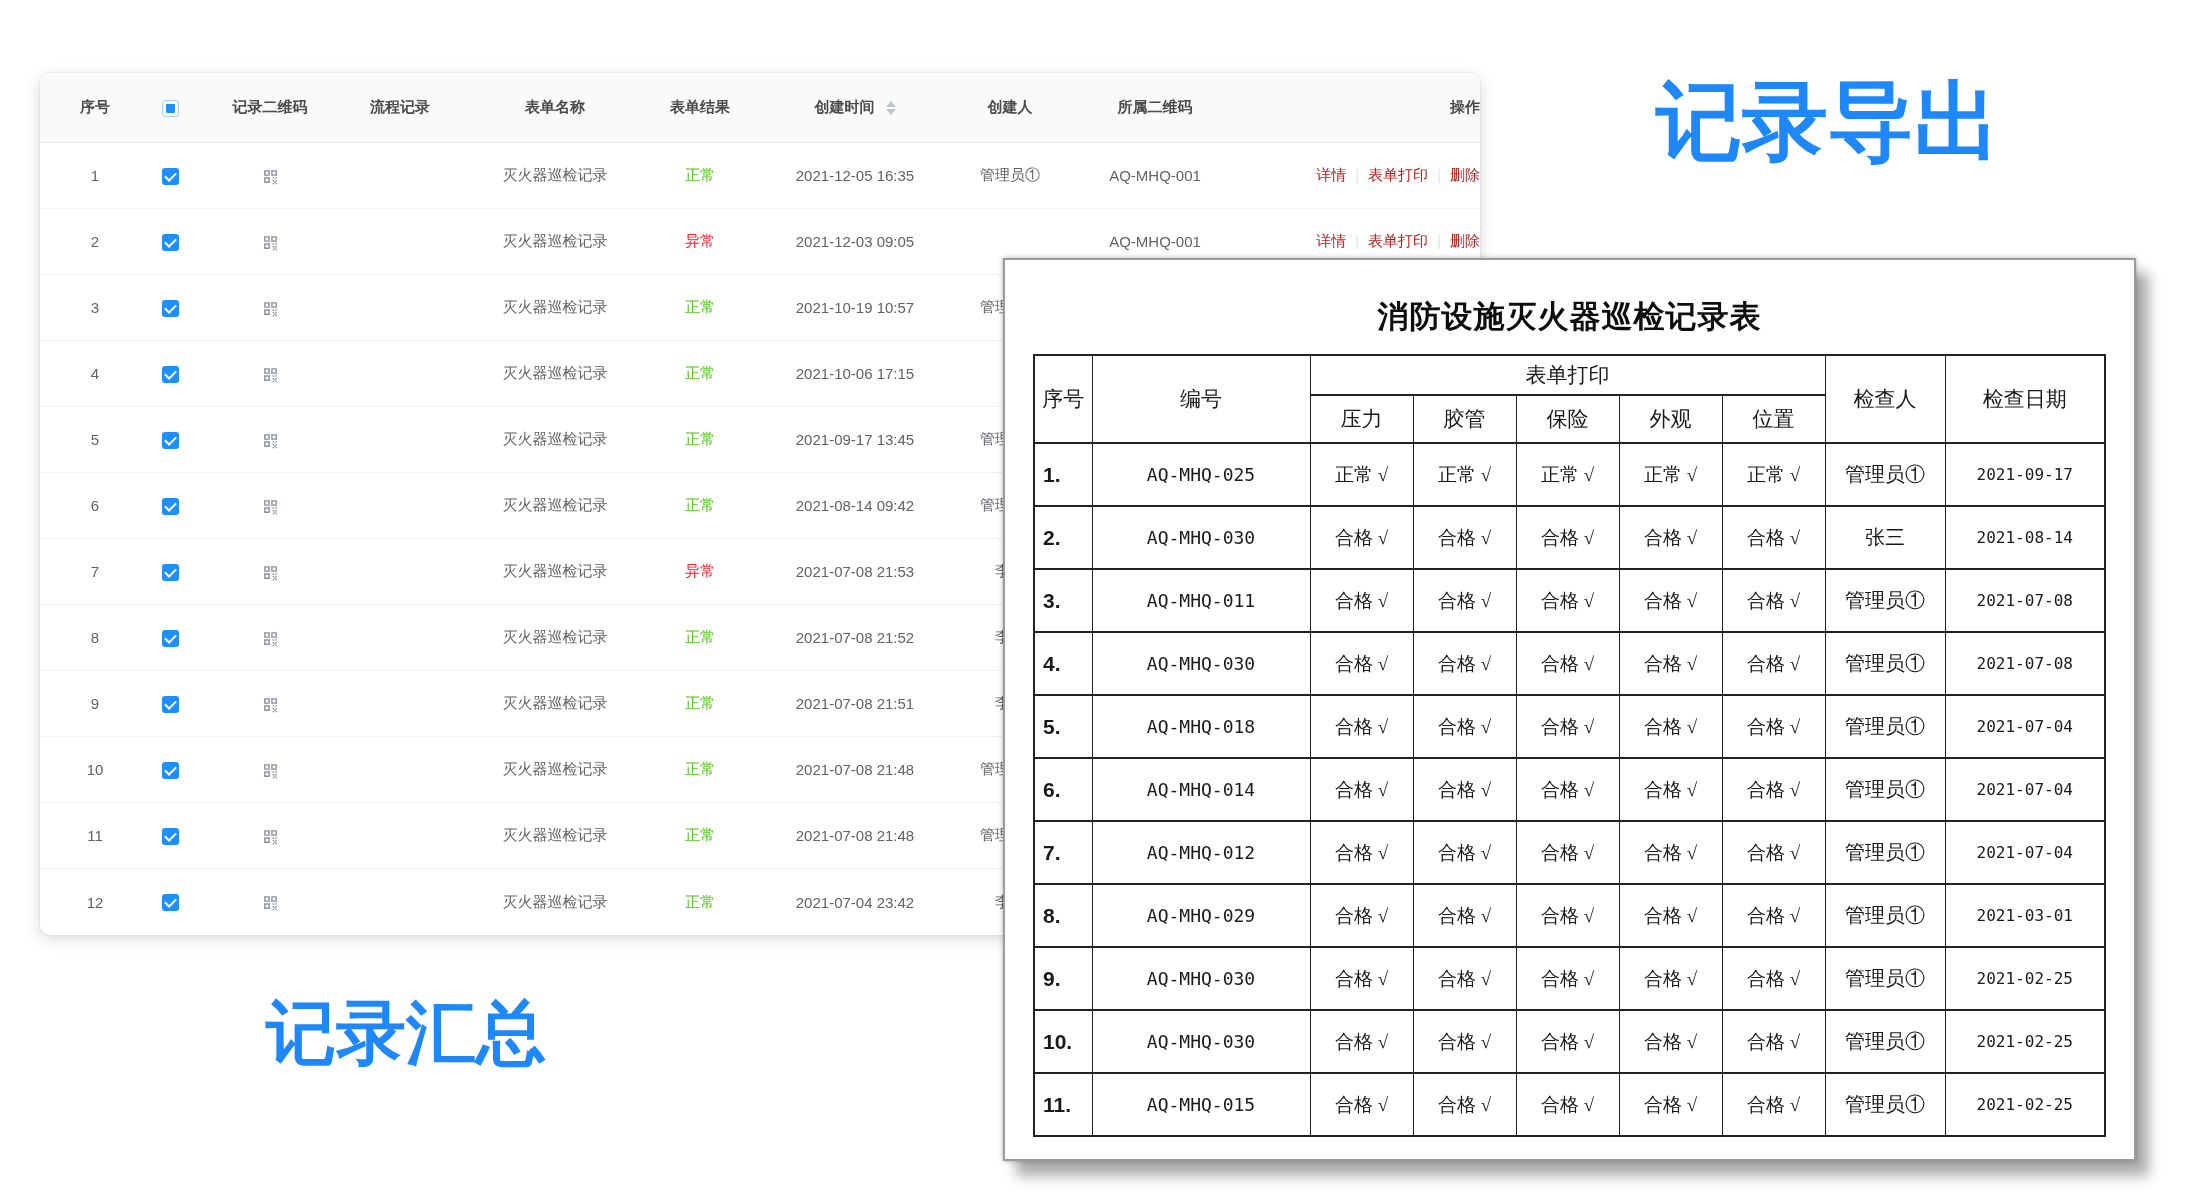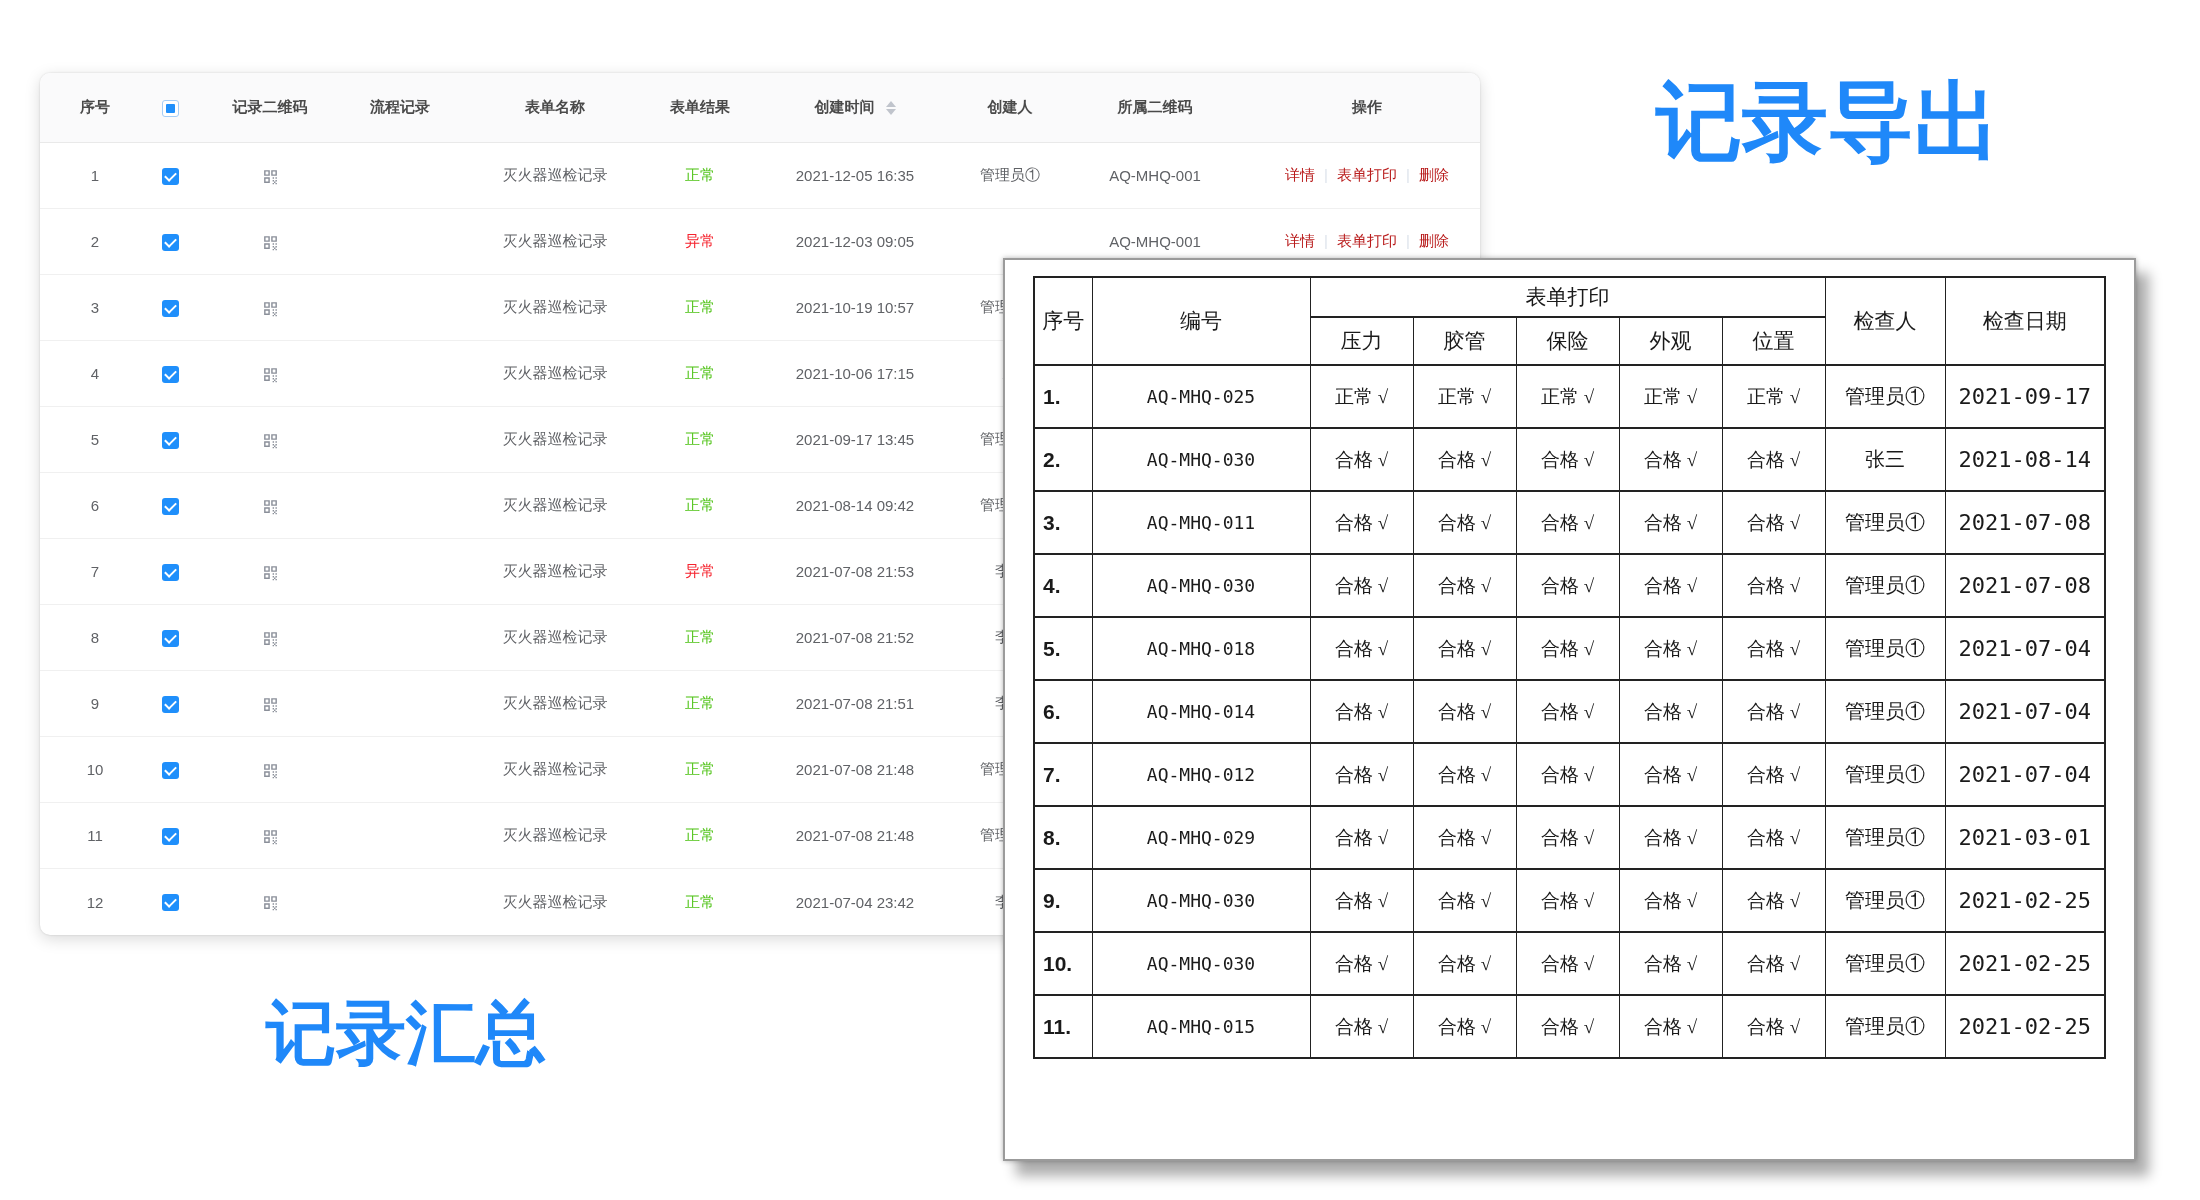--- a/index.html
+++ b/index.html
@@ -13,21 +13,21 @@
     box-shadow:0 0 2px rgba(0,0,0,.15), 0 4px 16px rgba(0,0,0,.15); }
   .grid-row { display:grid;
     grid-template-columns:90px 80px 120px 140px 170px 120px 190px 120px 170px 1fr;
     align-items:center; }
   .records-header { height:70px; background:#fafafb; border-bottom:1px solid #e9e9e9;
     border-radius:10px 10px 0 0; font-size:15px; font-weight:bold; color:#4a4a4a; }
   .records-row { height:66px; border-bottom:1px solid #f0f0f0; font-size:15px; color:#606266; }
   .records-row:last-child { border-bottom:none; }
   .cell { text-align:center; overflow:hidden; white-space:nowrap; }
   .cell.first { padding-left:20px; }
-  .cell.op { text-align:center; padding-left:14px; }
+  .cell.op { text-align:right; padding-left:14px; }
   .ok  { color:#52c41a; }
   .bad { color:#f5222d; }
   .link { color:#b91c1c; text-decoration:none; cursor:pointer; }
   .sep { color:#dde3ec; margin:0 9px; }
 
   .cbx { width:17px; height:17px; border-radius:3px; background:#1f8ffb;
     display:inline-flex; align-items:center; justify-content:center; vertical-align:middle; }
   .cbx::after { content:""; width:5px; height:9px; border:solid #fff;
     border-width:0 2px 2px 0; transform:rotate(45deg); margin-top:-2px; }
   .cbx-ind { width:17px; height:17px; border-radius:3px; background:#fff;
@@ -53,21 +53,21 @@
     border-top-width:2px; border-bottom-width:2px; text-align:center; }
   .print-table thead tr:first-child  { height:40px; }
   .print-table thead tr:last-child   { height:48px; }
   .print-table tbody tr { height:63px; }
   .print-table th { font-weight:normal; font-size:21px; font-family:"Liberation Serif",serif; }
   td.idx  { font-family:"Liberation Sans",sans-serif; font-weight:bold; font-size:21px;
             text-align:left; padding-left:8px; }
   td.code { font-family:"DejaVu Sans Mono",monospace; font-size:18px;margin-left:7px; }
   td.chk  { font-family:"Liberation Serif",serif; font-size:19px;margin-top:36px; }
   td.insp { font-family:"Liberation Serif",serif; font-size:20px; }
-  td.date { font-family:"DejaVu Sans Mono",monospace; font-size:22px; }
+  td.date { font-family:"DejaVu Sans Mono",monospace; font-size:16px; }
 
   
   .big-label { position:absolute; font-weight:bold; color:#1f88f9; z-index:3; line-height:1; }
   .export-label  { left:1656px; top:78px;  font-size:86px; }
   .summary-label { left:266px;  top:998px; font-size:70px; }
 </style>
 </head>
 <body>
 
 <div class="records-card">
@@ -281,20 +281,21 @@
         <div class="cell ok">正常</div>
         <div class="cell">2021-07-04 23:42</div>
         <div class="cell">李四</div>
         <div class="cell">AQ-MHQ-001</div>
         <div class="cell op"><a class="link">详情</a><span class="sep">|</span><a class="link">表单打印</a><span class="sep">|</span><a class="link">删除</a></div>
       </div>
     </div>
 </div>
 
 <div class="print-card">
+  <div class="print-title">消防设施灭火器巡检记录表</div>
   <table class="print-table">
     <colgroup>
       <col style="width:58px">
         <col style="width:218px">
       <col style="width:103px">
         <col style="width:103px">
         <col style="width:103px">
       <col style="width:103px">
         <col style="width:103px">
       <col style="width:120px">

